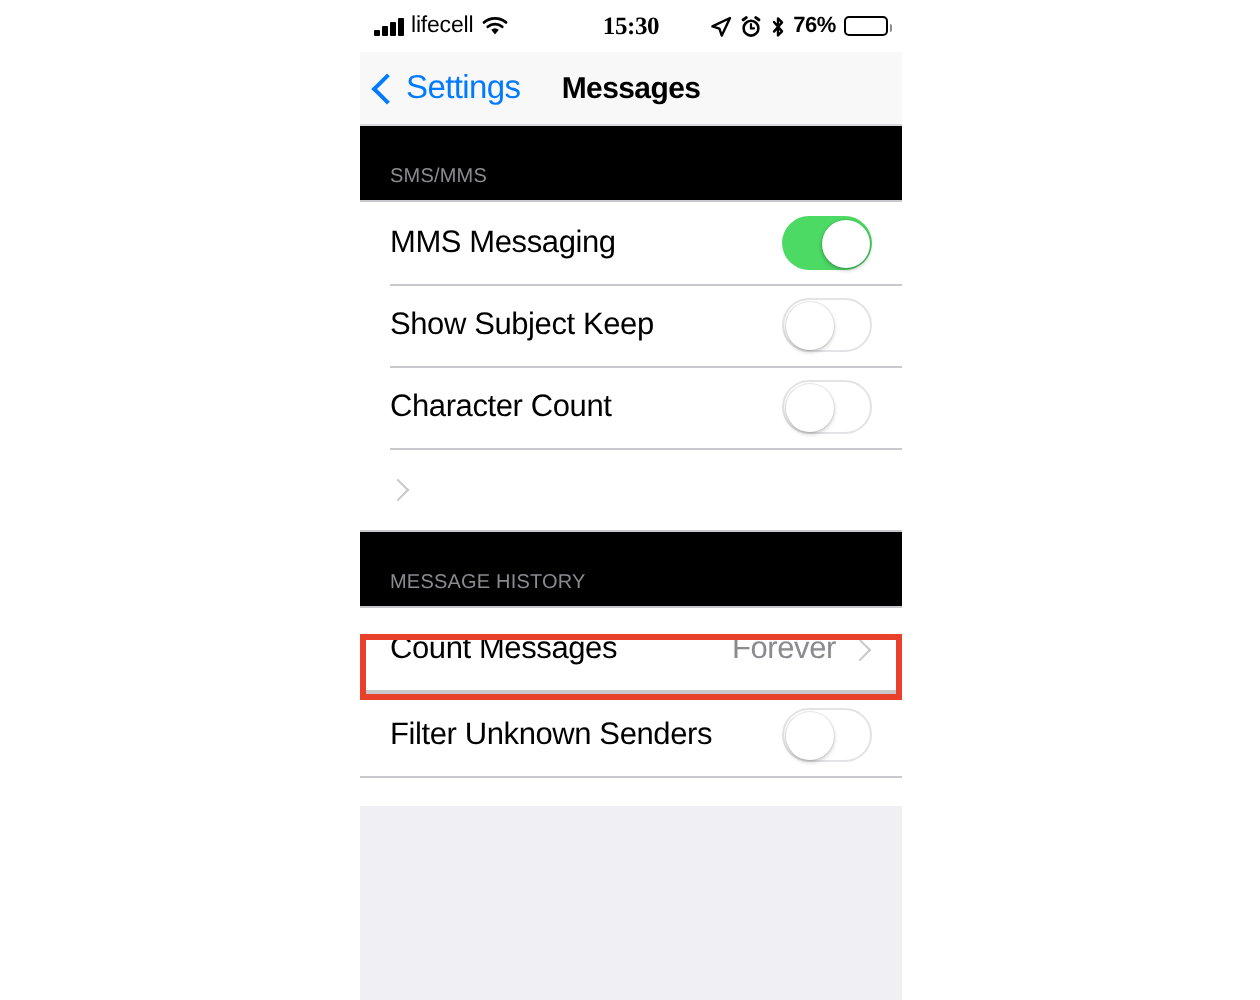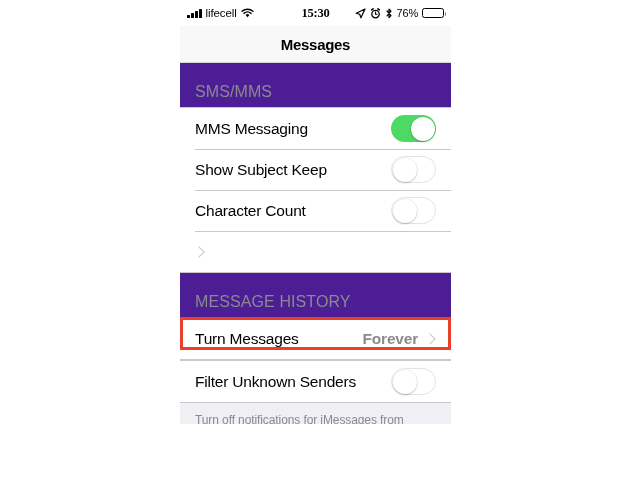--- a/index.html
+++ b/index.html
@@ -20,21 +20,21 @@
     height: 500px;
     background: #ffffff;
   }
 
   
   #phone {
     position: absolute;
     left: 180px;
     top: 0px;
     width: 271px;
-    height: 424px;
+    height: 500px;
     background: #ffffff;
     overflow: hidden;
   }
 
   
   .statusbar {
     position: relative;
     height: 26px;
     background: #ffffff;
     display: flex;
@@ -82,21 +82,21 @@
     width: 2.5px;
     background: #000;
     border-radius: 0.5px;
   }
   .bars i:nth-child(1){ height: 3px; }
   .bars i:nth-child(2){ height: 5px; }
   .bars i:nth-child(3){ height: 7px; }
   .bars i:nth-child(4){ height: 9px; }
   .batt-text {
     font-size: 11px;
-    font-weight: 400;
+    font-weight: 700;
     letter-spacing: -0.2px;
   }
   .batt {
     position: relative;
     width: 22px;
     height: 10px;
     border: 1px solid #000;
     border-radius: 2.5px;
     box-sizing: border-box;
     padding: 1px;
@@ -159,25 +159,25 @@
     pointer-events: none;
   }
 
   
   .list {
     background: #efeff4;
     height: 438px;
     overflow: hidden;
   }
   .sect-header {
-    font-size: 16px;
+    font-size: 10px;
     color: #8a8a8f;
     letter-spacing: 0.1px;
     padding: 20px 0 6px 15px;
-    background: #4c1d95;
+    background: #000000;
     text-transform: none;
   }
   .group {
     background: #b91c1c;
     border-top: 0.5px solid #c8c7cc;
     border-bottom: 0.5px solid #c8c7cc;
   }
   .row {
     display: flex;
     align-items: center;
@@ -200,21 +200,20 @@
     font-size: 15.5px;
     color: #000;
     letter-spacing: -0.2px;
     flex: 1 1 auto;
   }
   .row-value {
     font-size: 15.5px;
     color: #8a8a8f;
     letter-spacing: -0.2px;
     margin-right: 8px;
-    font-weight: bold;
   }
   .disclosure {
     width: 7px;
     height: 7px;
     border-right: 1.6px solid #c7c7cc;
     border-top: 1.6px solid #c7c7cc;
     transform: rotate(45deg);
     flex: 0 0 auto;
     margin-right: 2px;
   }
@@ -321,20 +320,24 @@
           <svg width="8" height="11" viewBox="0 0 8 11">
             <path d="M2 3 L6 7.7 L4 9.7 V1.2 L6 3.2 L2 7.8" fill="none" stroke="#000" stroke-width="1.2" stroke-linejoin="round" stroke-linecap="round"></path>
           </svg>
         </span>
         <span class="batt-text">76%</span>
         <span class="batt"><span class="fill"></span></span>
       </div>
     </div>
 
     <div class="navbar">
+      <div class="nav-back">
+        <span class="chev"></span>
+        <span class="nav-back-label">Settings</span>
+      </div>
       <div class="nav-title">Messages</div>
     </div>
 
     <div class="list">
 
       <div class="sect-header">SMS/MMS</div>
       <div class="group">
 
         <div class="row">
           <span class="row-label">MMS Messaging</span>
@@ -358,33 +361,32 @@
         </div>
 
         <div class="row">
           <span class="disclosure"></span>
         </div>
       </div>
 
       <div class="sect-header">MESSAGE HISTORY</div>
       <div class="group">
         <div class="row">
-          <span class="row-label">Turn Messages</span>
+          <span class="row-label">Count Messages</span>
           <span class="row-value">Forever</span>
           <span class="disclosure"></span>
         </div>
       </div>
 
       <div class="group">
         <div class="row">
           <span class="row-label">Filter Unknown Senders</span>
           <span class="toggle off">
               <span class="knob"></span>
             </span>
         </div>
       </div>
-      <div class="footer-note">Turn off notifications for iMessages from people who are not in your contacts and sort them into a separate list.</div>
       <div class="tail-white"></div>
     </div>
 
     <div class="annot-box" style="left:0px; top:317px; width:271px; height:33px;"></div>
   </div>
 </div>
 
 </body></html>

